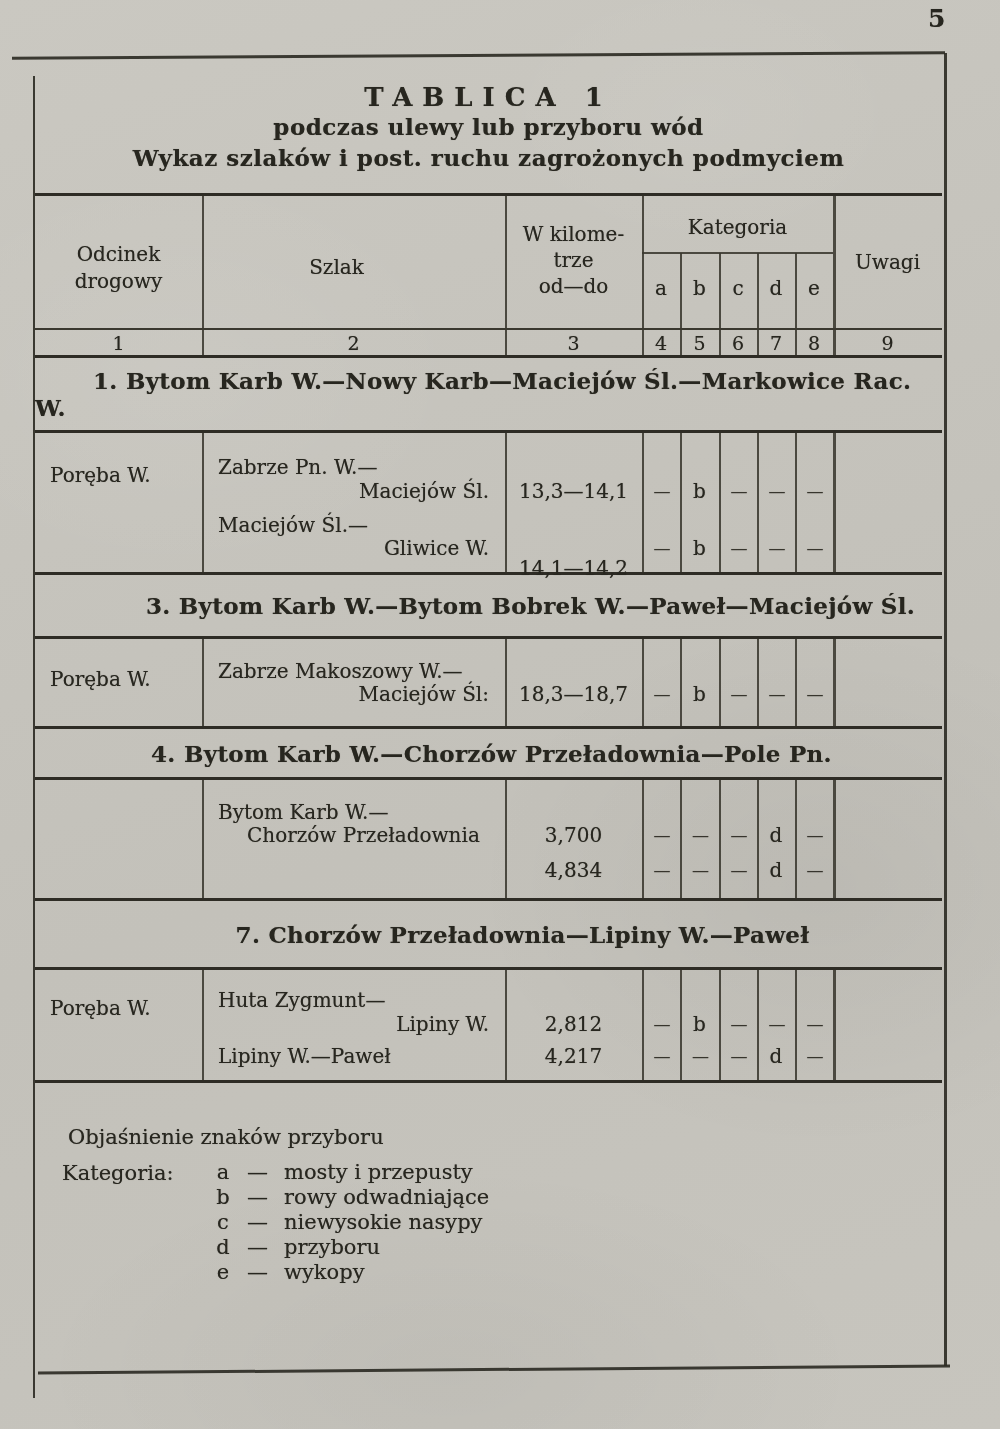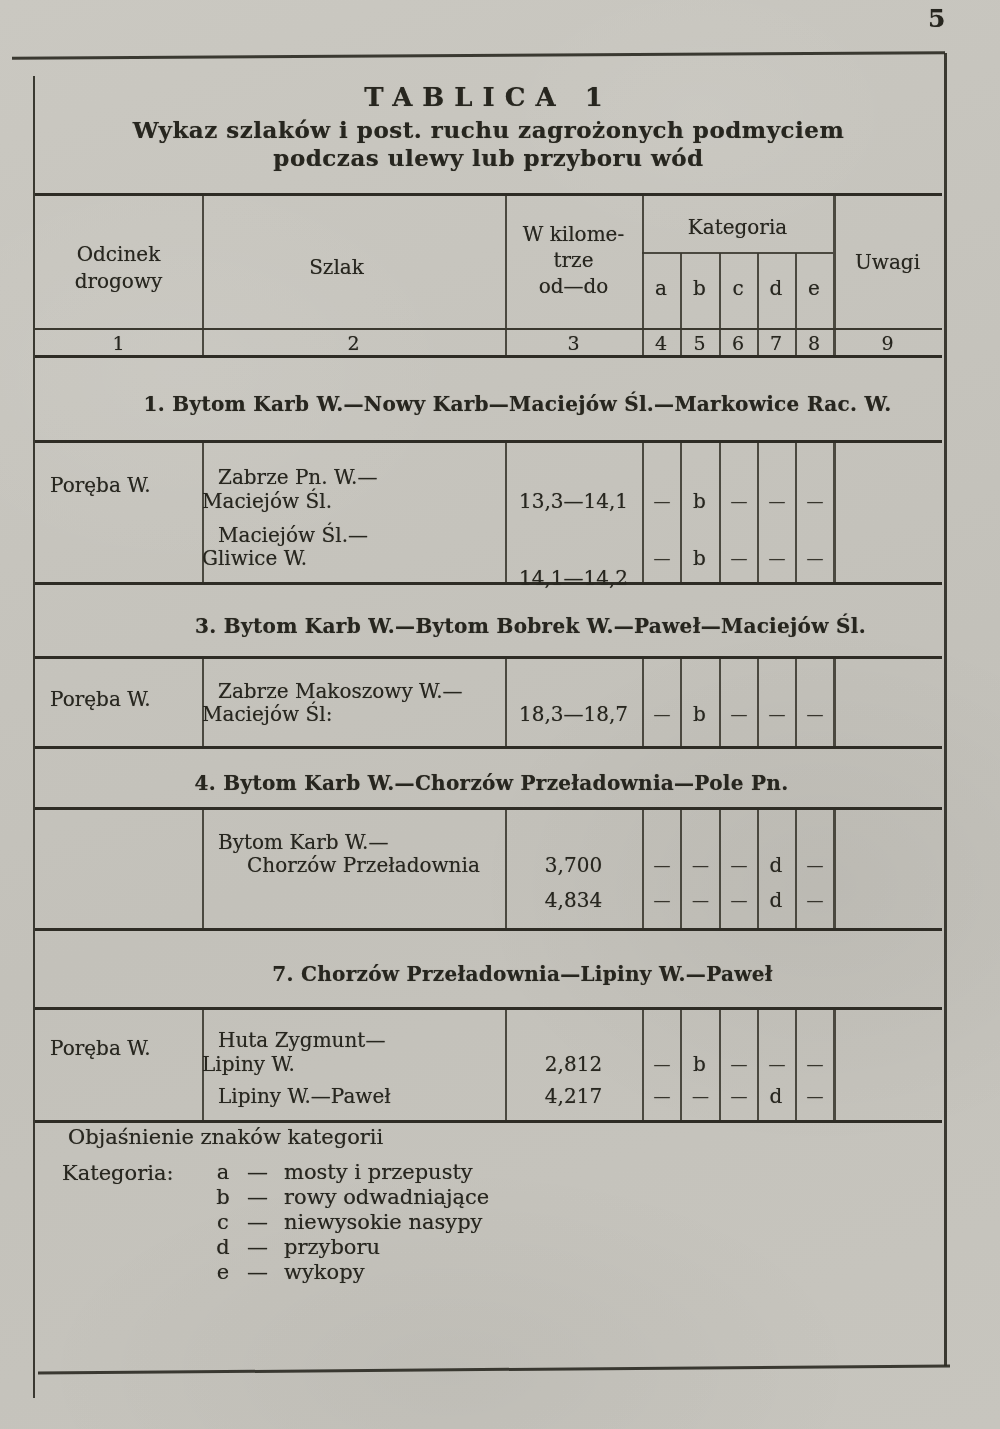--- a/index.html
+++ b/index.html
@@ -40,23 +40,23 @@
   
   .table{position:absolute;left:35px;top:193px;width:907px;}
   .band{position:relative;border-bottom:3px solid var(--line-thick);}
   .band.thin-bottom{border-bottom:2px solid var(--line);}
   .header-band{height:137px;border-top:3px solid var(--line-thick);}
   .numbers-band{height:28px;}
   .vline{position:absolute;top:0;bottom:0;width:2px;background:var(--line);opacity:0.88;}
   .hline{position:absolute;height:2px;background:var(--line);opacity:0.88;}
   .hcell{position:absolute;text-align:center;font-size:20px;}
   .section-band{display:flex;align-items:center;justify-content:center;
-    font-weight:700;font-size:20px;letter-spacing:0.3px;margin-top:10px;}
+    font-weight:700;font-size:23px;letter-spacing:0.3px;}
   .data-band .cell-text{position:absolute;font-size:20px;white-space:nowrap;}
-  .col2-right{position:absolute;left:167px;width:303px;text-align:left;padding-right:4px;font-size:20px;}
+  .col2-right{position:absolute;left:167px;width:303px;text-align:right;padding-right:16px;font-size:20px;}
   .km-cell{position:absolute;left:470px;width:137px;text-align:center;font-size:20px;}
   .cat-cell{position:absolute;width:38px;text-align:center;font-size:20px;}
   .cat-cell.dash{font-size:17px;color:var(--ink-soft);letter-spacing:-2px;}
   .num-cell{position:absolute;top:2px;text-align:center;font-size:19px;}
   
   .legend-title{position:absolute;left:68px;top:1125px;font-size:21px;}
   .legend-label{position:absolute;left:62px;top:1161px;font-size:21px;}
   .legend-items{position:absolute;left:213px;top:1161px;font-size:21px;}
   .legend-item{display:flex;margin-bottom:2px;line-height:23px;}
   .legend-key{width:20px;text-align:center;}
@@ -69,22 +69,22 @@
 
   <div class="frame frame-top"></div>
   <div class="frame frame-left"></div>
   <div class="frame frame-right"></div>
   <div class="frame frame-bottom"></div>
 
   <div class="page-number">5</div>
 
   <div class="title-block">
     <div class="title-main">TABLICA 1</div>
+    <div class="title-sub" style="margin-top:1px;">podczas ulewy lub przyboru wód</div>
     <div class="title-sub">Wykaz szlaków i post. ruchu zagrożonych podmyciem</div>
-    <div class="title-sub" style="margin-top:1px;">podczas ulewy lub przyboru wód</div>
   </div>
 
   <div class="table">
 
     <div class="band thin-bottom header-band">
       <div class="vline" style="left:167px;"></div>
       <div class="vline" style="left:470px;"></div>
       <div class="vline" style="left:607px;"></div>
       <div class="vline" style="left:645px;top:57px;"></div>
       <div class="vline" style="left:684px;top:57px;"></div>
@@ -231,21 +231,21 @@
       <div class="km-cell" style="top:74px;">4,217</div>
       <div class="cat-cell dash" style="left:607px;top:76px;">—</div>
       <div class="cat-cell dash" style="left:645px;top:76px;width:39px;">—</div>
       <div class="cat-cell dash" style="left:684px;top:76px;">—</div>
       <div class="cat-cell" style="left:722px;top:74px;">d</div>
       <div class="cat-cell dash" style="left:760px;top:76px;">—</div>
     </div>
 
   </div>
 
-  <div class="legend-title">Objaśnienie znaków kategorii</div>
+  <div class="legend-title">Objaśnienie znaków przyboru</div>
   <div class="legend-label">Kategoria:</div>
   <div class="legend-items">
     <div class="legend-item">
       <span class="legend-key">a</span>
       <span class="legend-dash">—</span>
       <span>mosty i przepusty</span>
     </div>
     <div class="legend-item">
       <span class="legend-key">b</span>
       <span class="legend-dash">—</span>

